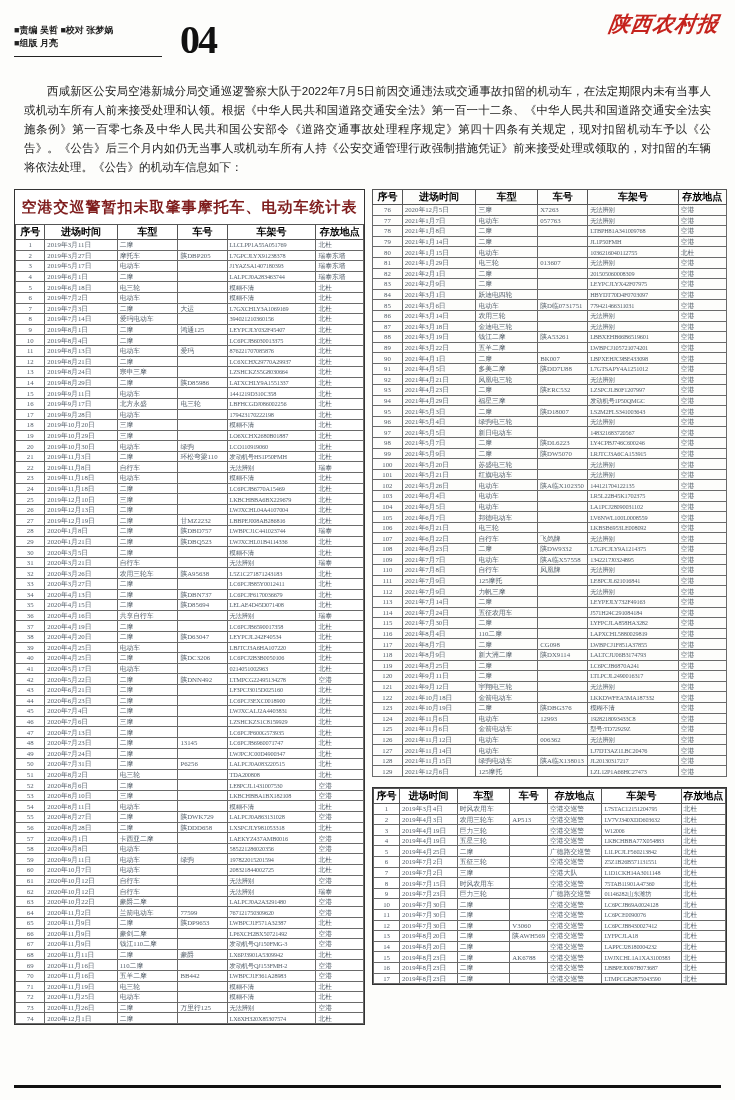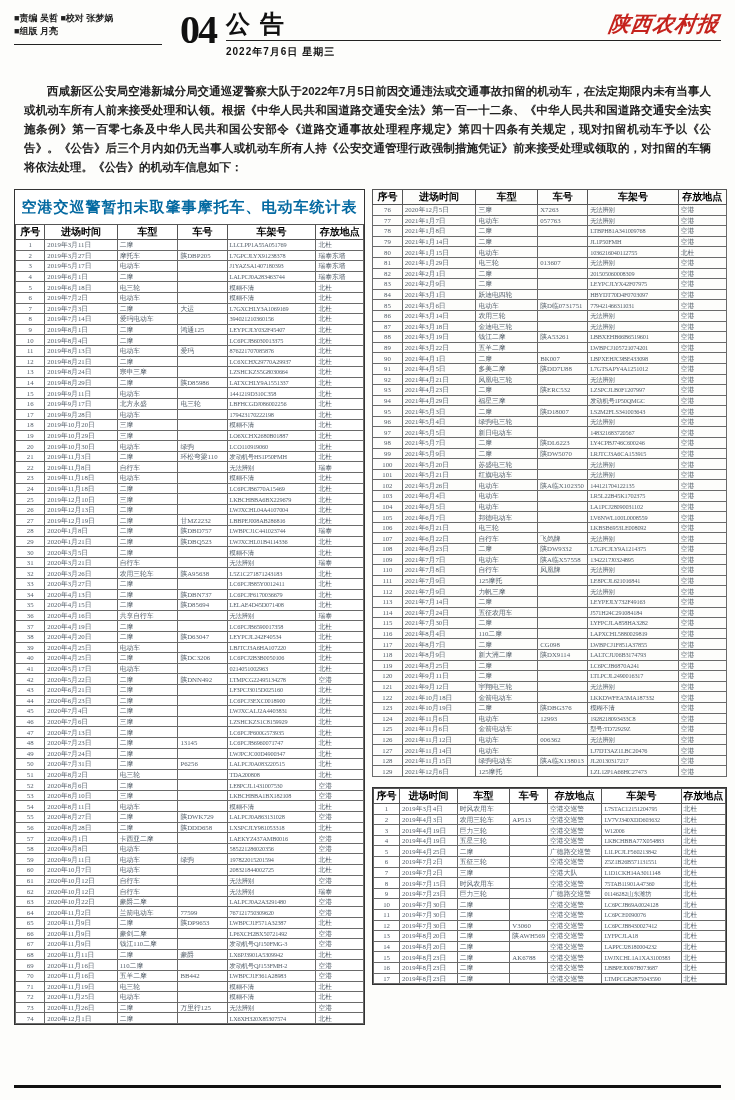--- a/index.html
+++ b/index.html
@@ -1,42 +1,42 @@
 <!DOCTYPE html>
 <html style="--brand: #c5231d; --cell: #56616c;"><head>
 <meta charset="utf-8">
 <style>
   html,body{margin:0;padding:0;background:#e8e8e4;}
   .page{position:relative;width:735px;height:1100px;margin:0 auto;background:#fdfdfb;
         font-family:"Liberation Sans",sans-serif;color:#111;overflow:hidden;box-sizing:border-box;}
   
-  .masthead{position:relative;display:flex;align-items:flex-start;padding:12px 14px 0 14px;height:56px;}
+  .masthead{position:relative;display:flex;align-items:center;padding:12px 14px 0 14px;height:56px;}
   .ed-block{width:148px;font-size:9px;font-weight:bold;line-height:13px;border-bottom:1.5px solid #222;
             padding-bottom:6px;color:#222;}
   .pageno{font-family:"Liberation Serif",serif;font-size:40px;font-weight:900;line-height:36px;
           margin:0 10px 0 18px;letter-spacing:-2px;}
   .section-block{flex:1;}
   .section-name{font-size:24px;font-weight:900;letter-spacing:10px;line-height:24px;
                 border-bottom:1.5px solid #222;padding-bottom:4px;}
   .date-line{font-size:10px;font-weight:bold;margin-top:4px;letter-spacing:1px;}
   .brand{position:absolute;right:16px;top:10px;font-family:"DejaVu Serif",serif;
          font-style:italic;font-weight:900;font-size:21px;color:var(--brand,#c5231d);
          transform:skewX(-8deg);letter-spacing:1px;}
   
   .main-title{margin:26px 0 10px 0;text-align:center;font-size:54px;font-weight:900;
               letter-spacing:6px;line-height:60px;color:#000;}
-  .intro{margin:14px 24px 10px 24px;font-size:11.5px;font-weight:bold;line-height:19px;
+  .intro{margin:14px 24px 10px 24px;font-size:11.5px;font-weight:normal;line-height:19px;
          text-align:justify;text-indent:2em;color:#222;}
   
   .cols{display:flex;align-items:flex-start;gap:7px;padding:2px 14px 0 14px;}
   .left-col{width:349px;flex:none;}
   .right-col{width:355px;flex:none;}
   .box{border:1.2px solid #333;background:#fff;}
   .box-title{margin:0;text-align:center;font-size:15px;font-weight:900;letter-spacing:1px;
-             padding:8px 0 7px 0;color:#0369a1;}
+             padding:8px 0 7px 0;color:#7f1d1d;}
   
   table.grid{width:100%;border-collapse:collapse;table-layout:fixed;}
   table.grid th{border:0.8px solid #555;font-size:10px;font-weight:bold;color:#000;
                 padding:2px 1px;line-height:10px;white-space:nowrap;}
   table.grid td{border:0.8px solid #6a6a6a;font-family:"Liberation Serif",serif;
                 font-size:6.8px;color:var(--cell,#56616c);padding:0 2px;height:9.6px;
                 line-height:9px;white-space:nowrap;overflow:hidden;}
   table.grid td:first-child{text-align:center;}
   table.t6 th:nth-child(1){width:8%}   table.t6 th:nth-child(2){width:21%}
   table.t6 th:nth-child(3){width:17.5%}table.t6 th:nth-child(4){width:14%}
@@ -56,24 +56,20 @@
 <body>
 
 <div class="page">
 
   <header class="masthead">
     <div class="ed-block">
       <div>■责编 吴哲  ■校对 张梦娲</div>
       <div>■组版 月亮</div>
     </div>
     <div class="pageno">04</div>
-    <div class="section-block">
-      <div class="section-name">公告</div>
-      <div class="date-line">2022年7月6日  星期三</div>
-    </div>
     <div class="brand">陕西农村报</div>
   </header>
 
 
   <p class="intro">西咸新区公安局空港新城分局交通巡逻警察大队于2022年7月5日前因交通违法或交通事故扣留的机动车，在法定期限内未有当事人或机动车所有人前来接受处理和认领。根据《中华人民共和国道路交通安全法》第一百一十二条、《中华人民共和国道路交通安全法实施条例》第一百零七条及中华人民共和国公安部令《道路交通事故处理程序规定》第四十四条有关规定，现对扣留机动车予以《公告》。《公告》后三个月内如仍无当事人或机动车所有人持《公安交通管理行政强制措施凭证》前来接受处理或领取的，对扣留的车辆将依法处理。《公告》的机动车信息如下：</p>
 
   <div class="cols">
 
     <section class="left-col box">
       <h2 class="box-title">空港交巡警暂扣未取肇事摩托车、电动车统计表</h2>

